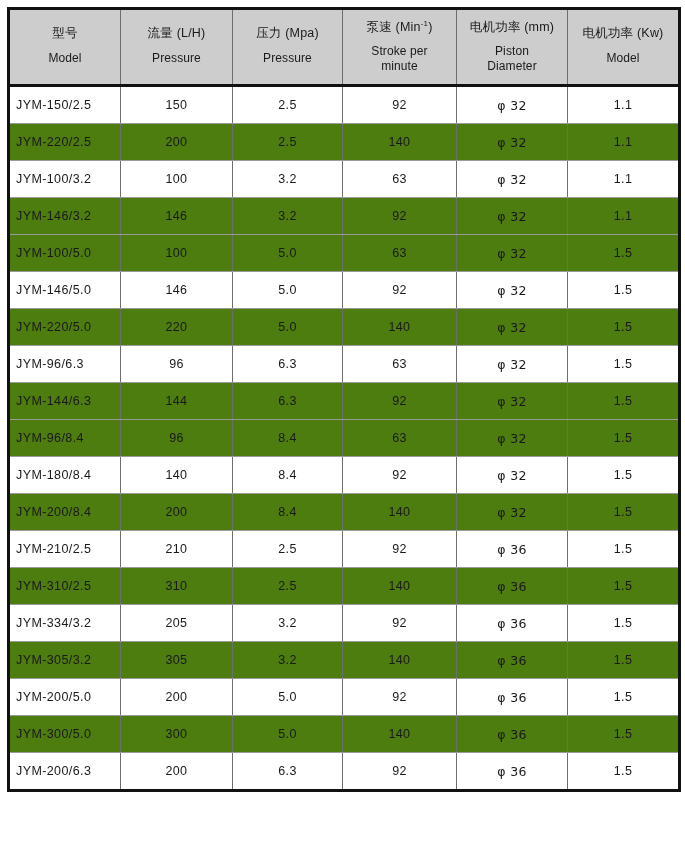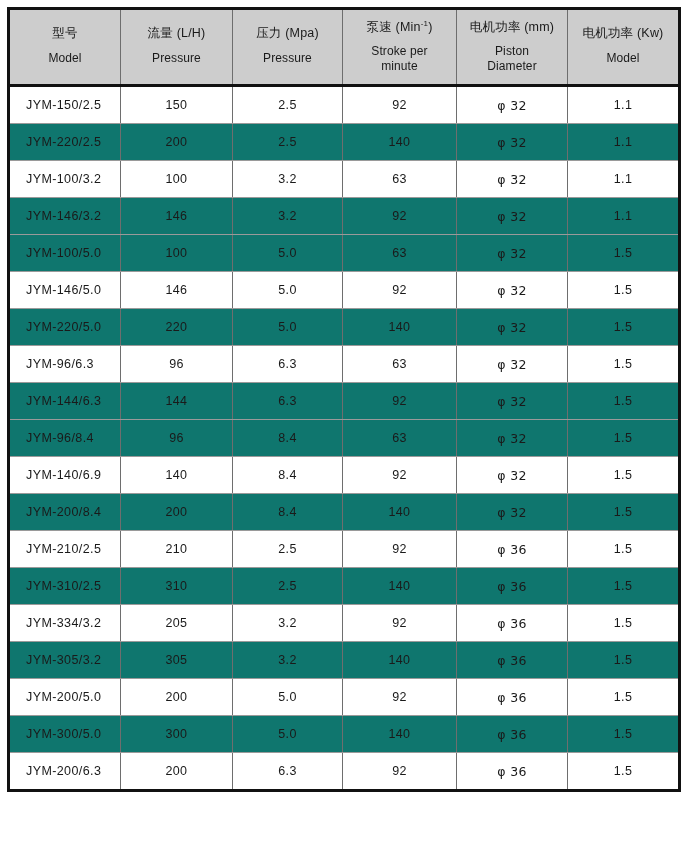--- a/index.html
+++ b/index.html
@@ -81,25 +81,25 @@
     vertical-align: middle;
     letter-spacing: 0.3px;
     padding: 0 2px;
     white-space: nowrap;
   }
   tbody td:last-child { border-right: none; }
   tbody tr:last-child td { border-bottom: none; }
 
   tbody td.model {
     text-align: left;
-    padding-left: 16px;
+    padding-left: 6px;
     letter-spacing: 0.4px;
   }
 
-  tbody tr.shade td { background: #0f766e; }
+  tbody tr.shade td { background: #4d7c0f; }
   tbody tr.plain td { background: #ffffff; }
 
   .phi {
     font-family: "DejaVu Sans", sans-serif;
     font-size: 12.5px;
     margin-left: 14px;
   }
 </style>
 </head>
 <body>
@@ -223,21 +223,21 @@
         </tr>
         <tr class="shade">
           <td class="model">JYM-96/8.4</td>
           <td>96</td>
           <td>8.4</td>
           <td>63</td>
           <td class="phi">φ 32</td>
           <td>1.5</td>
         </tr>
         <tr class="plain">
-          <td class="model">JYM-140/6.9</td>
+          <td class="model">JYM-180/8.4</td>
           <td>140</td>
           <td>8.4</td>
           <td>92</td>
           <td class="phi">φ 32</td>
           <td>1.5</td>
         </tr>
         <tr class="shade">
           <td class="model">JYM-200/8.4</td>
           <td>200</td>
           <td>8.4</td>

